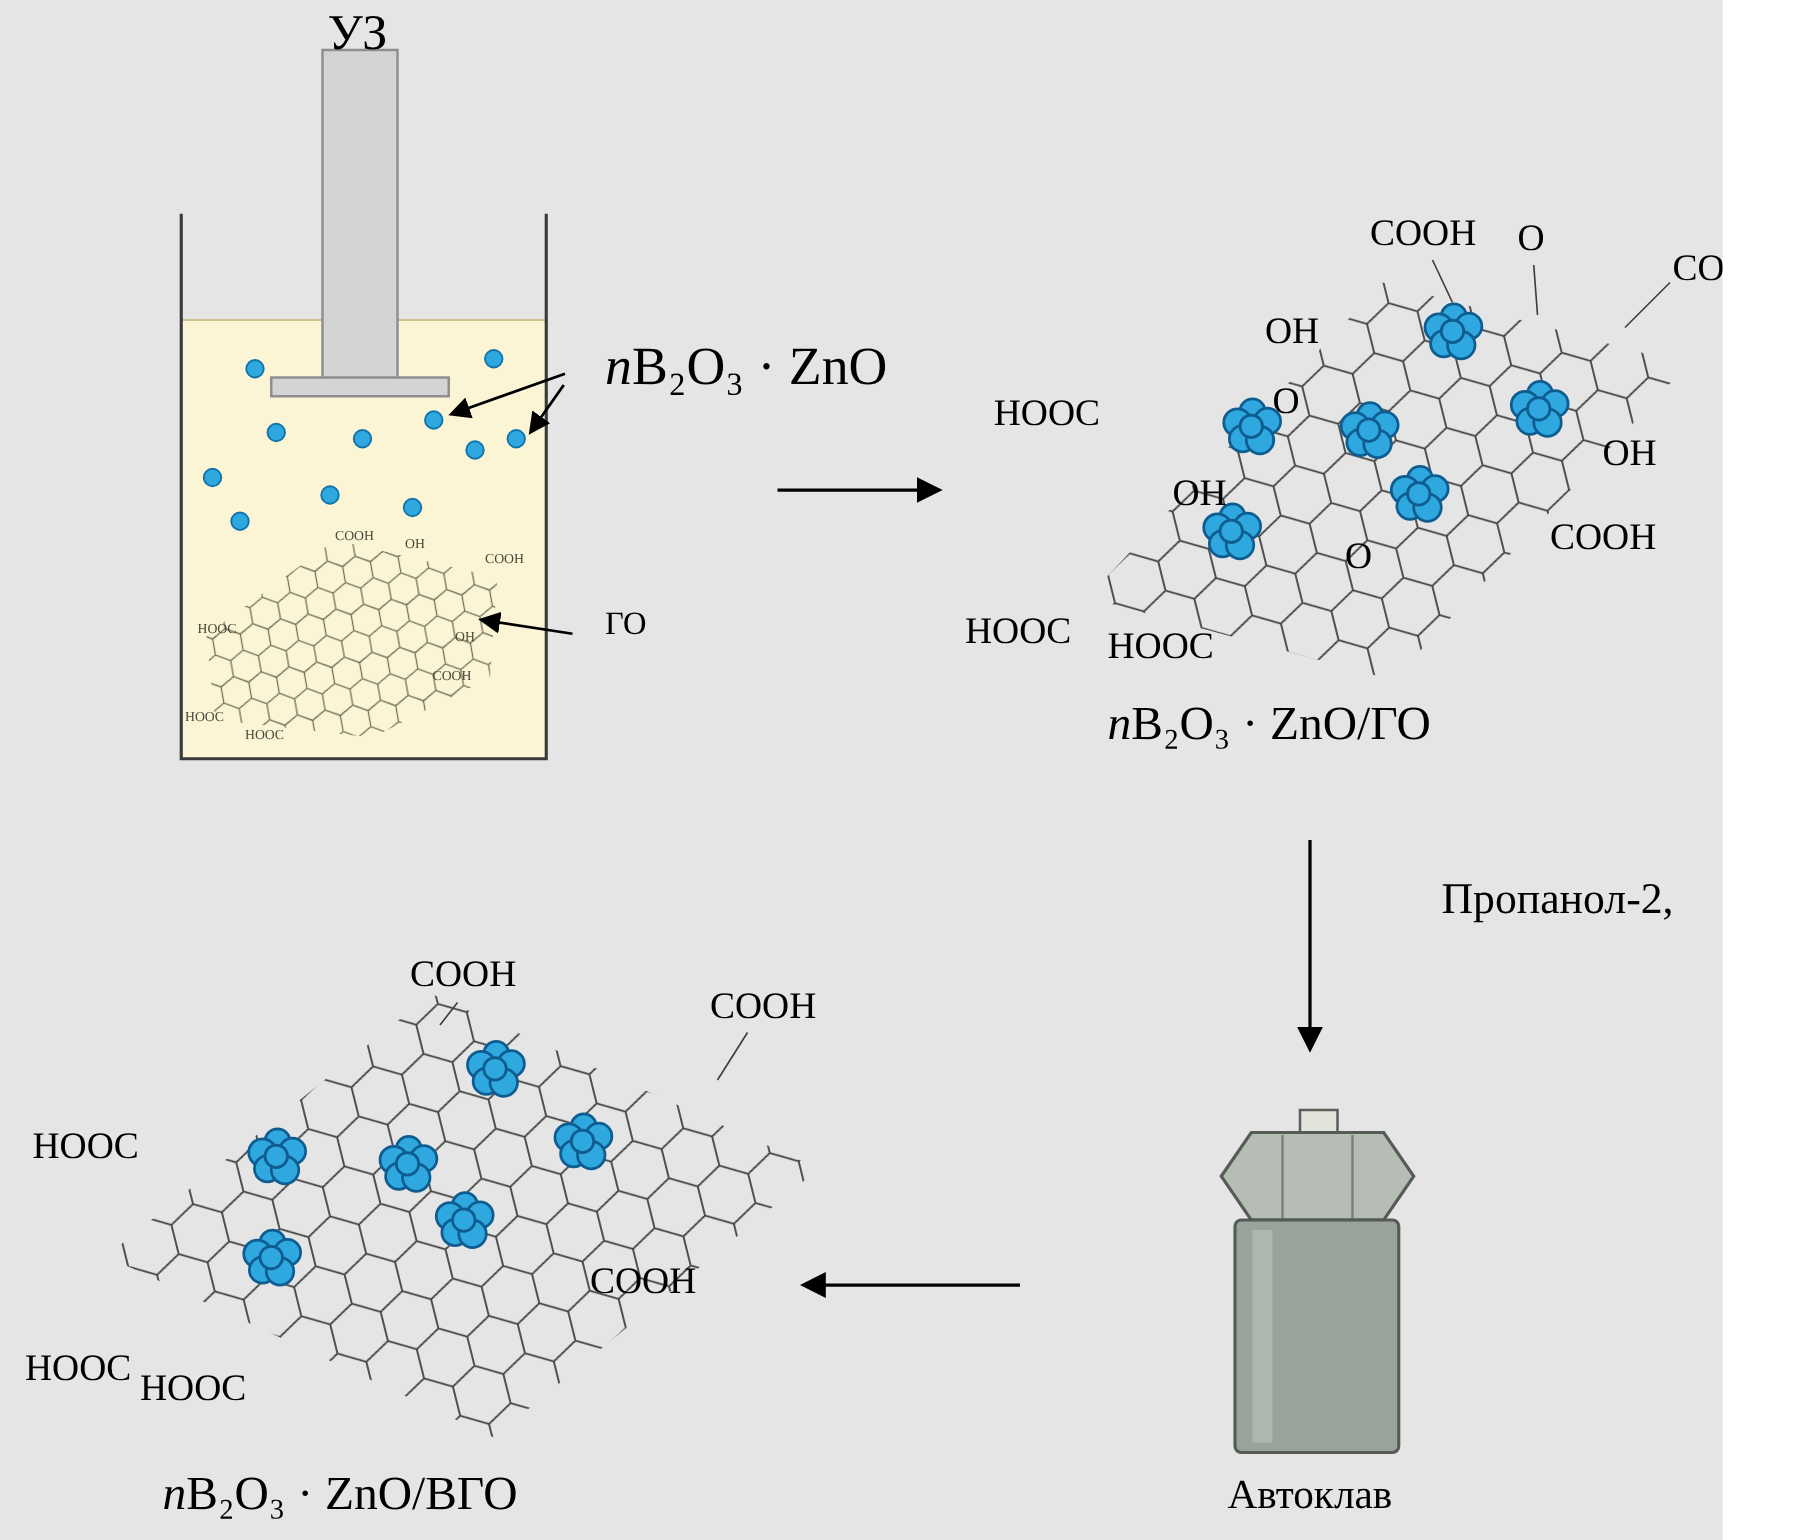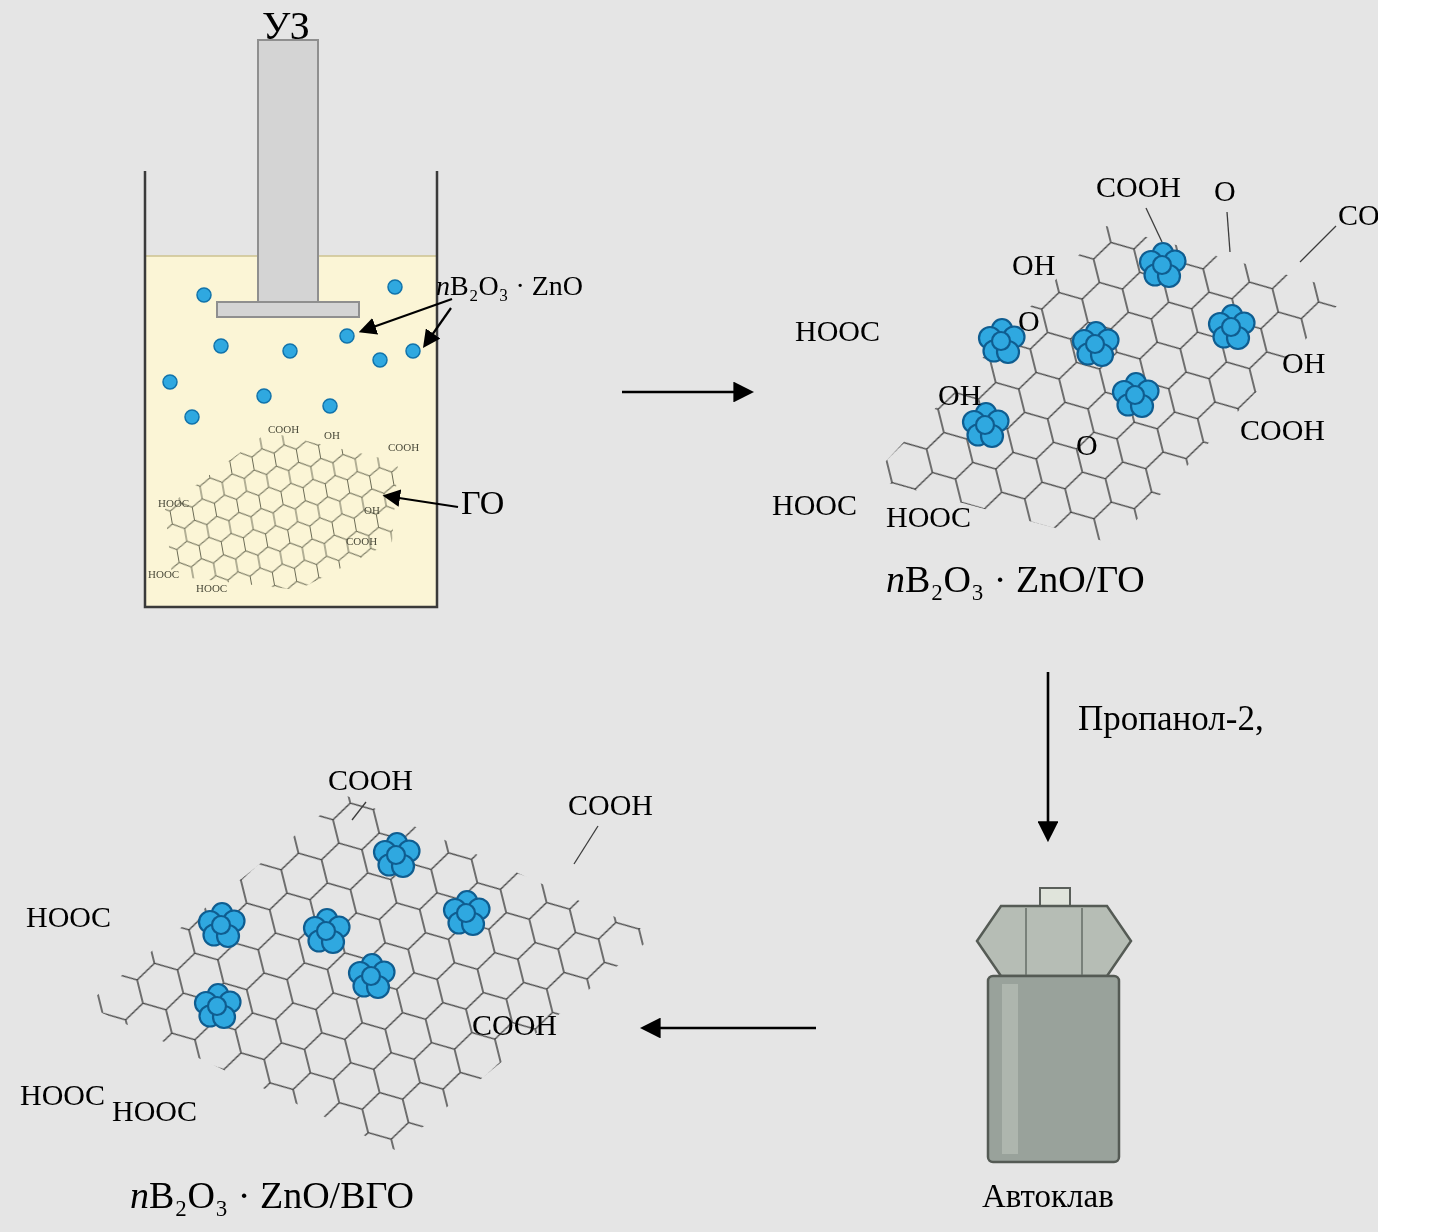--- a/index.html
+++ b/index.html
@@ -8,21 +8,21 @@
     position:relative; width:1378px; height:1232px; background:#e5e5e5;
     font-family:"Liberation Serif","DejaVu Serif",serif; color:#000; overflow:hidden;
   }
   .layer { position:absolute; left:0; top:0; }
   .lbl { position:absolute; white-space:nowrap; line-height:1; }
   .fg  { font-size:30px; }
   .fg-s{ font-size:11px; color:#4a4a3a; letter-spacing:0; }
   .caption { font-size:38px;font-family:Liberation Serif, serif; }
   .formula i, .caption i { font-style:italic; }
   .big { font-size:40px; }
-  .process { font-size:35px; line-height:1.45; }
+  .process { font-size:35px; text-align:center; line-height:1.45; }
 </style>
 </head>
 <body>
 
 <div class="canvas">
 
   <svg class="layer" width="1438" height="1232" viewBox="0 0 1438 1232">
     <defs>
       <marker id="ah" viewBox="0 0 10 10" refX="8" refY="5" markerWidth="8" markerHeight="8" orient="auto-start-reverse">
         <path d="M0,0 L10,5 L0,10 Z" fill="#000"></path>
@@ -117,23 +117,23 @@
 
     <g stroke="#000" stroke-width="2.2" fill="none">
       <line x1="452" y1="299" x2="362" y2="331" marker-end="url(#ah)"></line>
       <line x1="451" y1="308" x2="425" y2="345" marker-end="url(#ah)"></line>
       <line x1="458" y1="507" x2="386" y2="496" marker-end="url(#ah)"></line>
     </g>
   </svg>
 
   <div class="lbl big" style="left:262px; top:6px">УЗ</div>
 
-  <div class="lbl formula" style="left:436px; top:272px; font-size:28px"><i>n</i><span>B₂O₃ · ZnO</span></div>
+  <div class="lbl formula" style="left:484px; top:272px; font-size:43px"><i>n</i><span>B₂O₃ · ZnO</span></div>
 
-  <div class="lbl" style="left:461px; top:486px; font-size:34px">ГО</div>
+  <div class="lbl" style="left:484px; top:486px; font-size:26px">ГО</div>
 
   <div class="lbl fg-s" style="left:268px; top:424px">COOH</div>
   <div class="lbl fg-s" style="left:324px; top:430px">OH</div>
   <div class="lbl fg-s" style="left:388px; top:442px">COOH</div>
   <div class="lbl fg-s" style="left:158px; top:498px">HOOC</div>
   <div class="lbl fg-s" style="left:364px; top:505px">OH</div>
   <div class="lbl fg-s" style="left:346px; top:536px">COOH</div>
   <div class="lbl fg-s" style="left:148px; top:569px">HOOC</div>
   <div class="lbl fg-s" style="left:196px; top:583px">HOOC</div>
 

